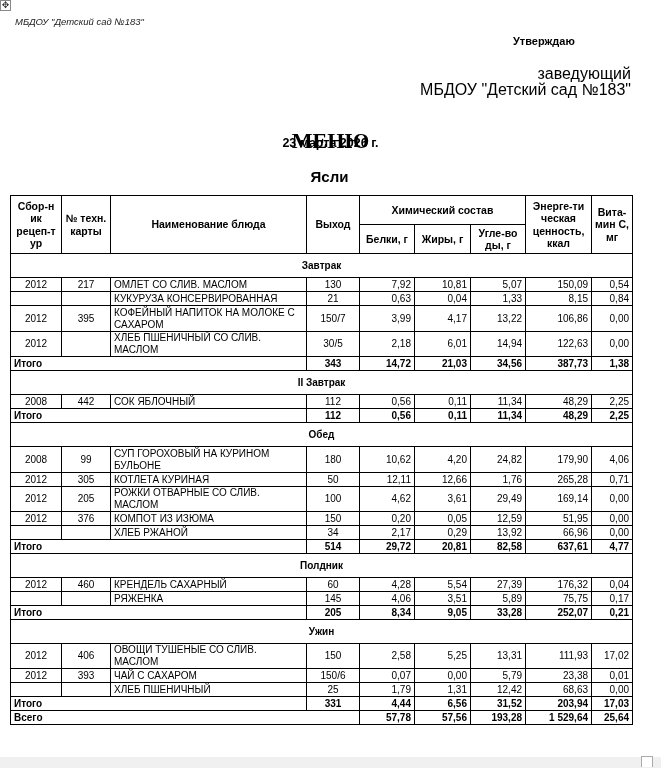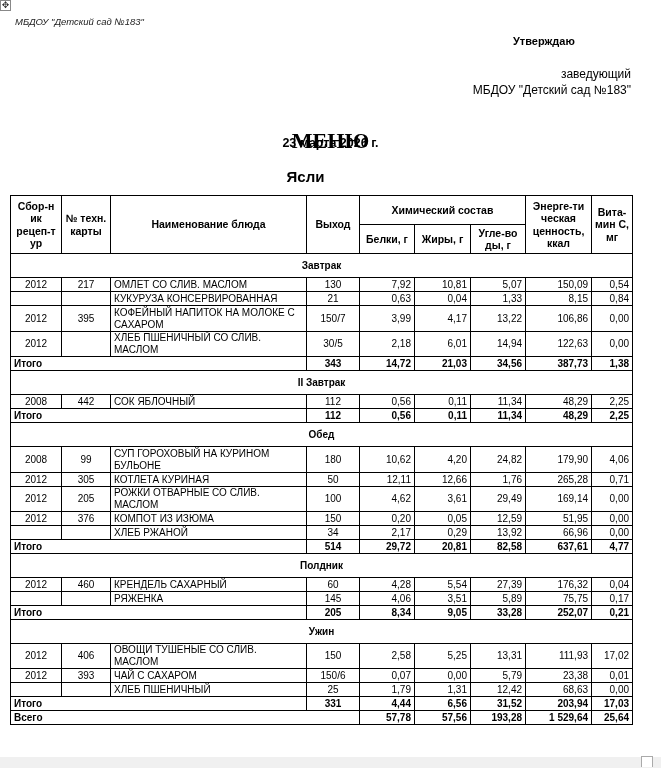--- a/index.html
+++ b/index.html
@@ -22,34 +22,34 @@
   .org-top {
     position: absolute; left: 15px; top: 16px;
     font-size: 9.5px; font-style: italic; color: #222;
   }
   .approve {
     position: absolute; left: 480px; top: 35px;
     font-size: 11px; font-weight: bold; margin-left: 33px;
   }
   .sign-block {
     position: absolute; right: 30px; top: 66px; text-align: right;
-    font-size: 12px; line-height: 16px;
+    font-size: 16px; line-height: 16px;
   }
   .sign-line { display: inline-block; width: 82px; border-bottom: 1px solid #000; height: 11px; vertical-align: bottom; margin-right: 2px; }
   .title {
     position: absolute; left: 0; width: 661px; top: 128px; text-align: center;
     font-family: "Liberation Serif", serif; font-weight: bold; font-size: 22px;
   }
   .date {
     position: absolute; left: 0; width: 661px; top: 136px; text-align: center;
     font-weight: bold; font-size: 12.5px;
   }
   .group {
     position: absolute; left: 0; width: 611px; top: 168px; text-align: center;
-    font-weight: bold; font-size: 15px;
+    font-weight: bold; font-size: 15px; padding-left: 24px;
   }
   table.menu {
     position: absolute; left: 10px; top: 195px;
     border-collapse: collapse; table-layout: fixed;
     width: 622px;
     font-size: 10px;
   }
   table.menu td, table.menu th {
     border: 1px solid #000; padding: 0 3px; overflow: hidden;
     line-height: 12px; vertical-align: middle;

